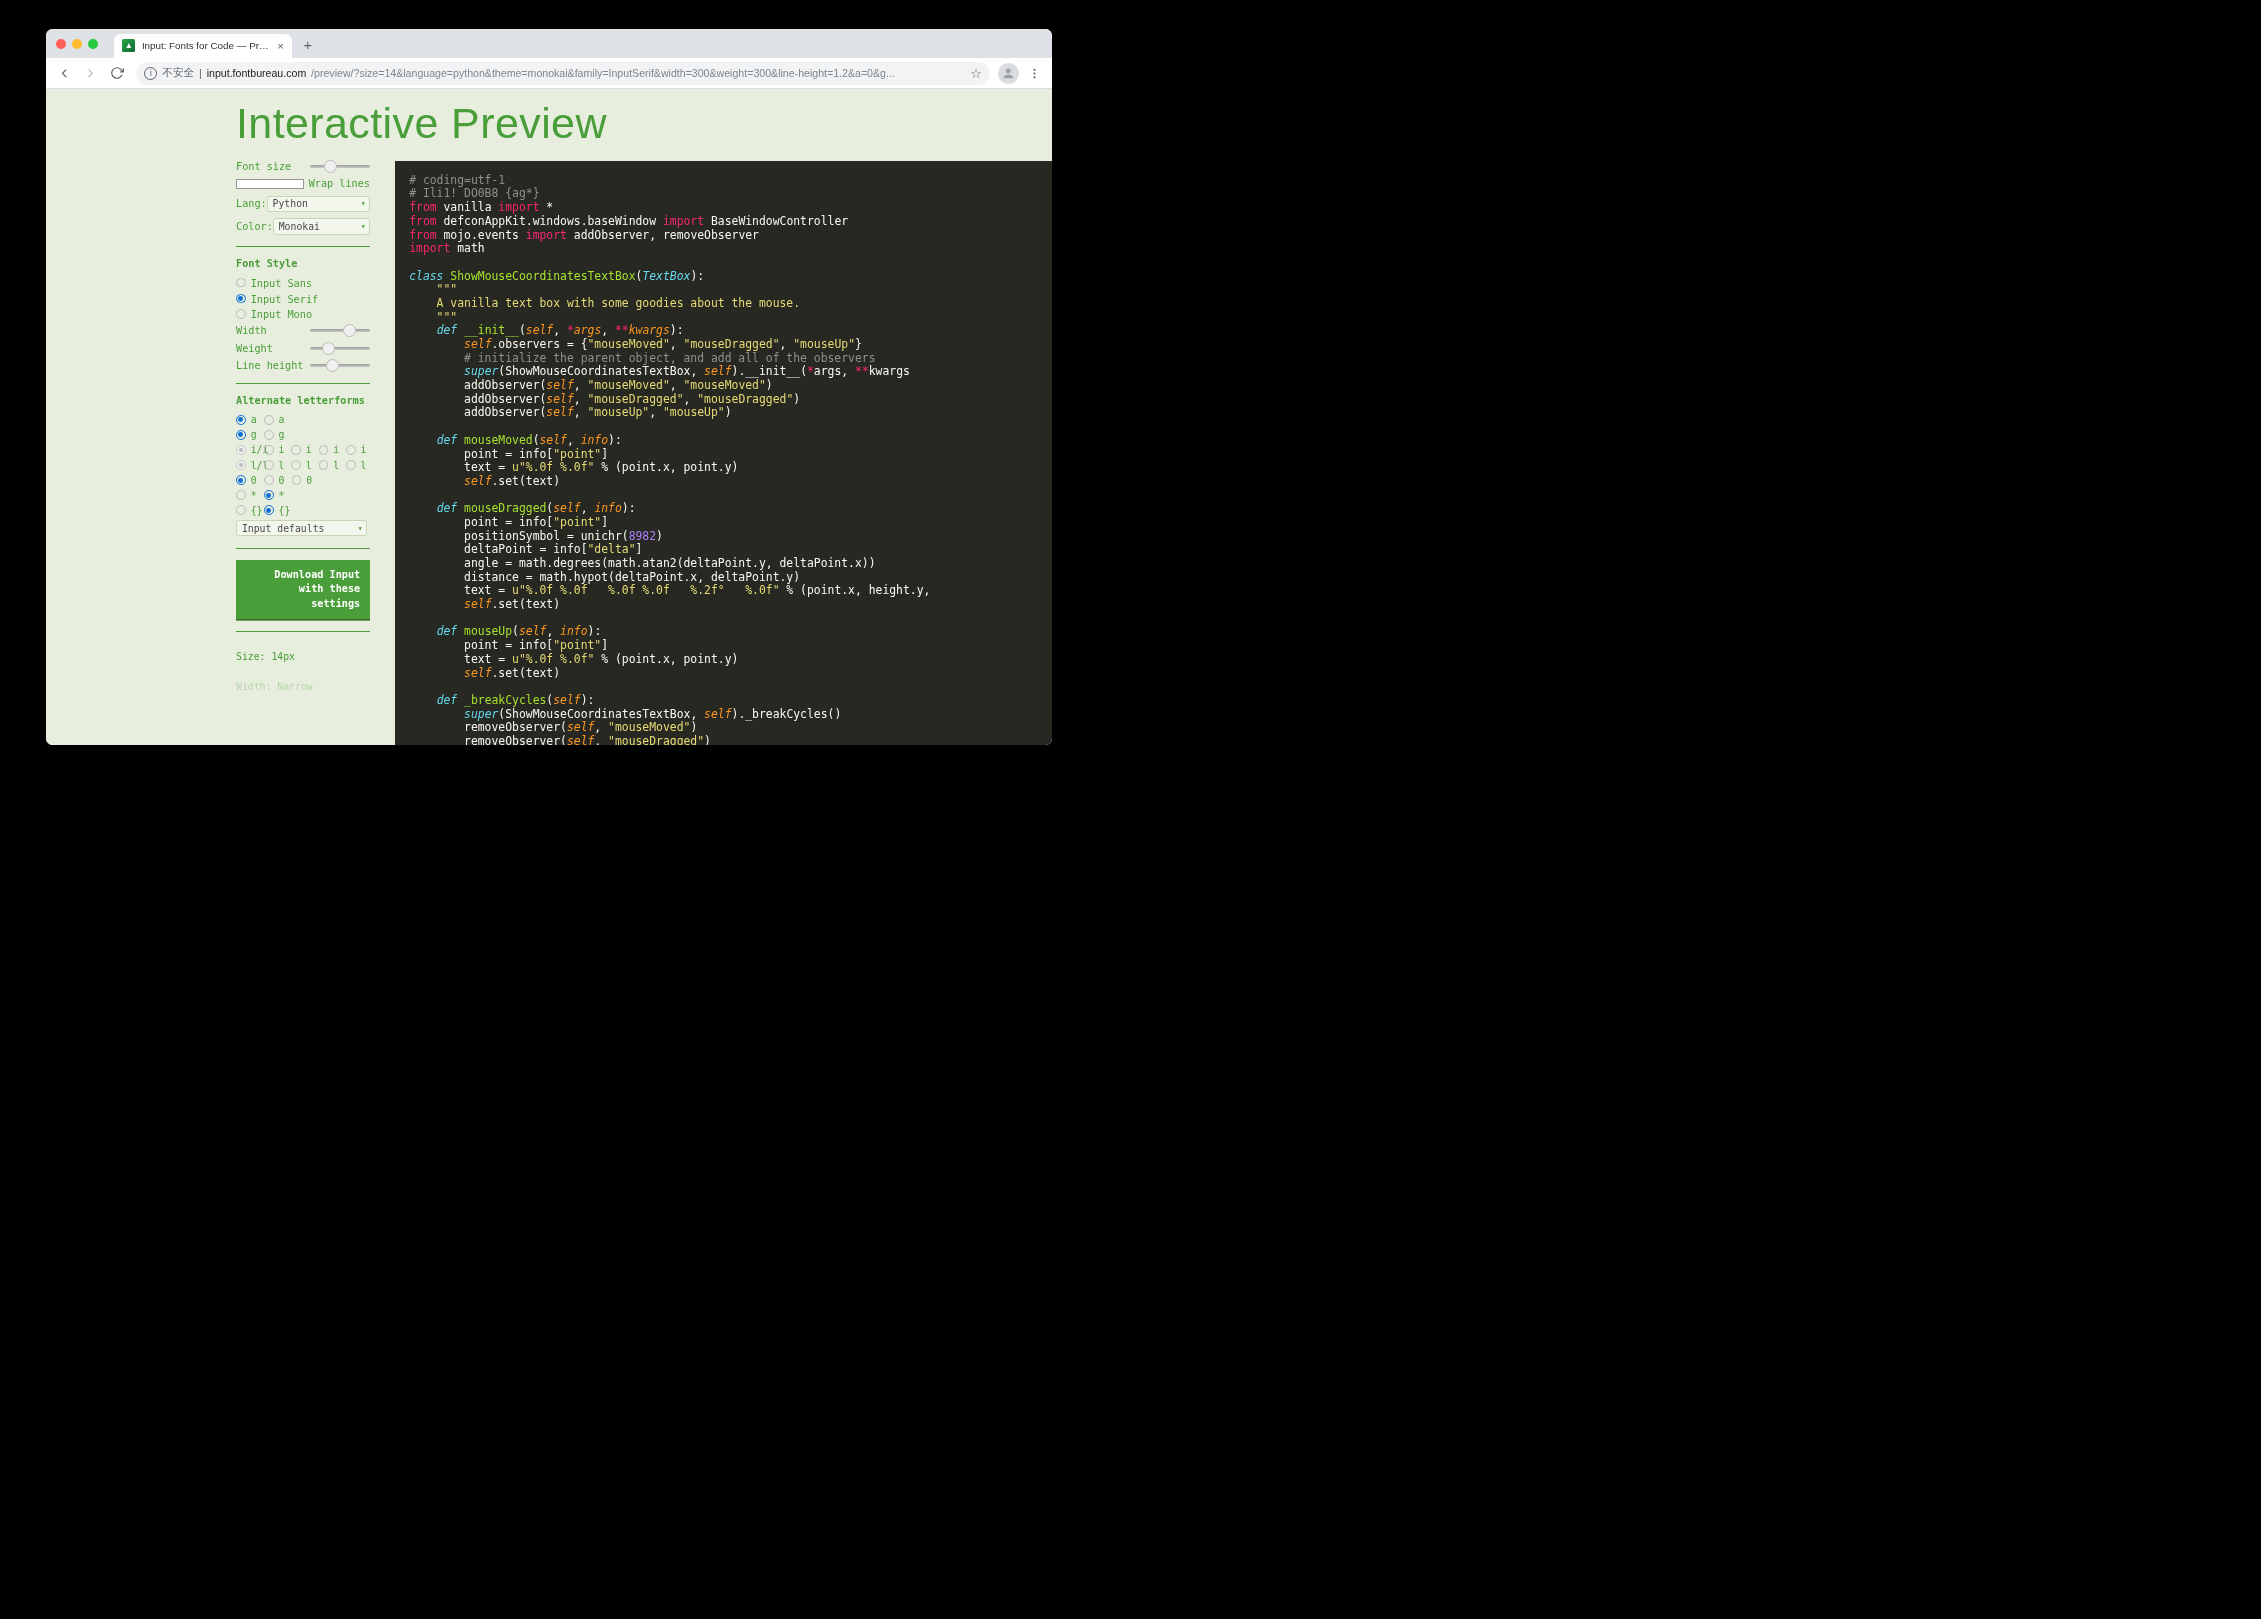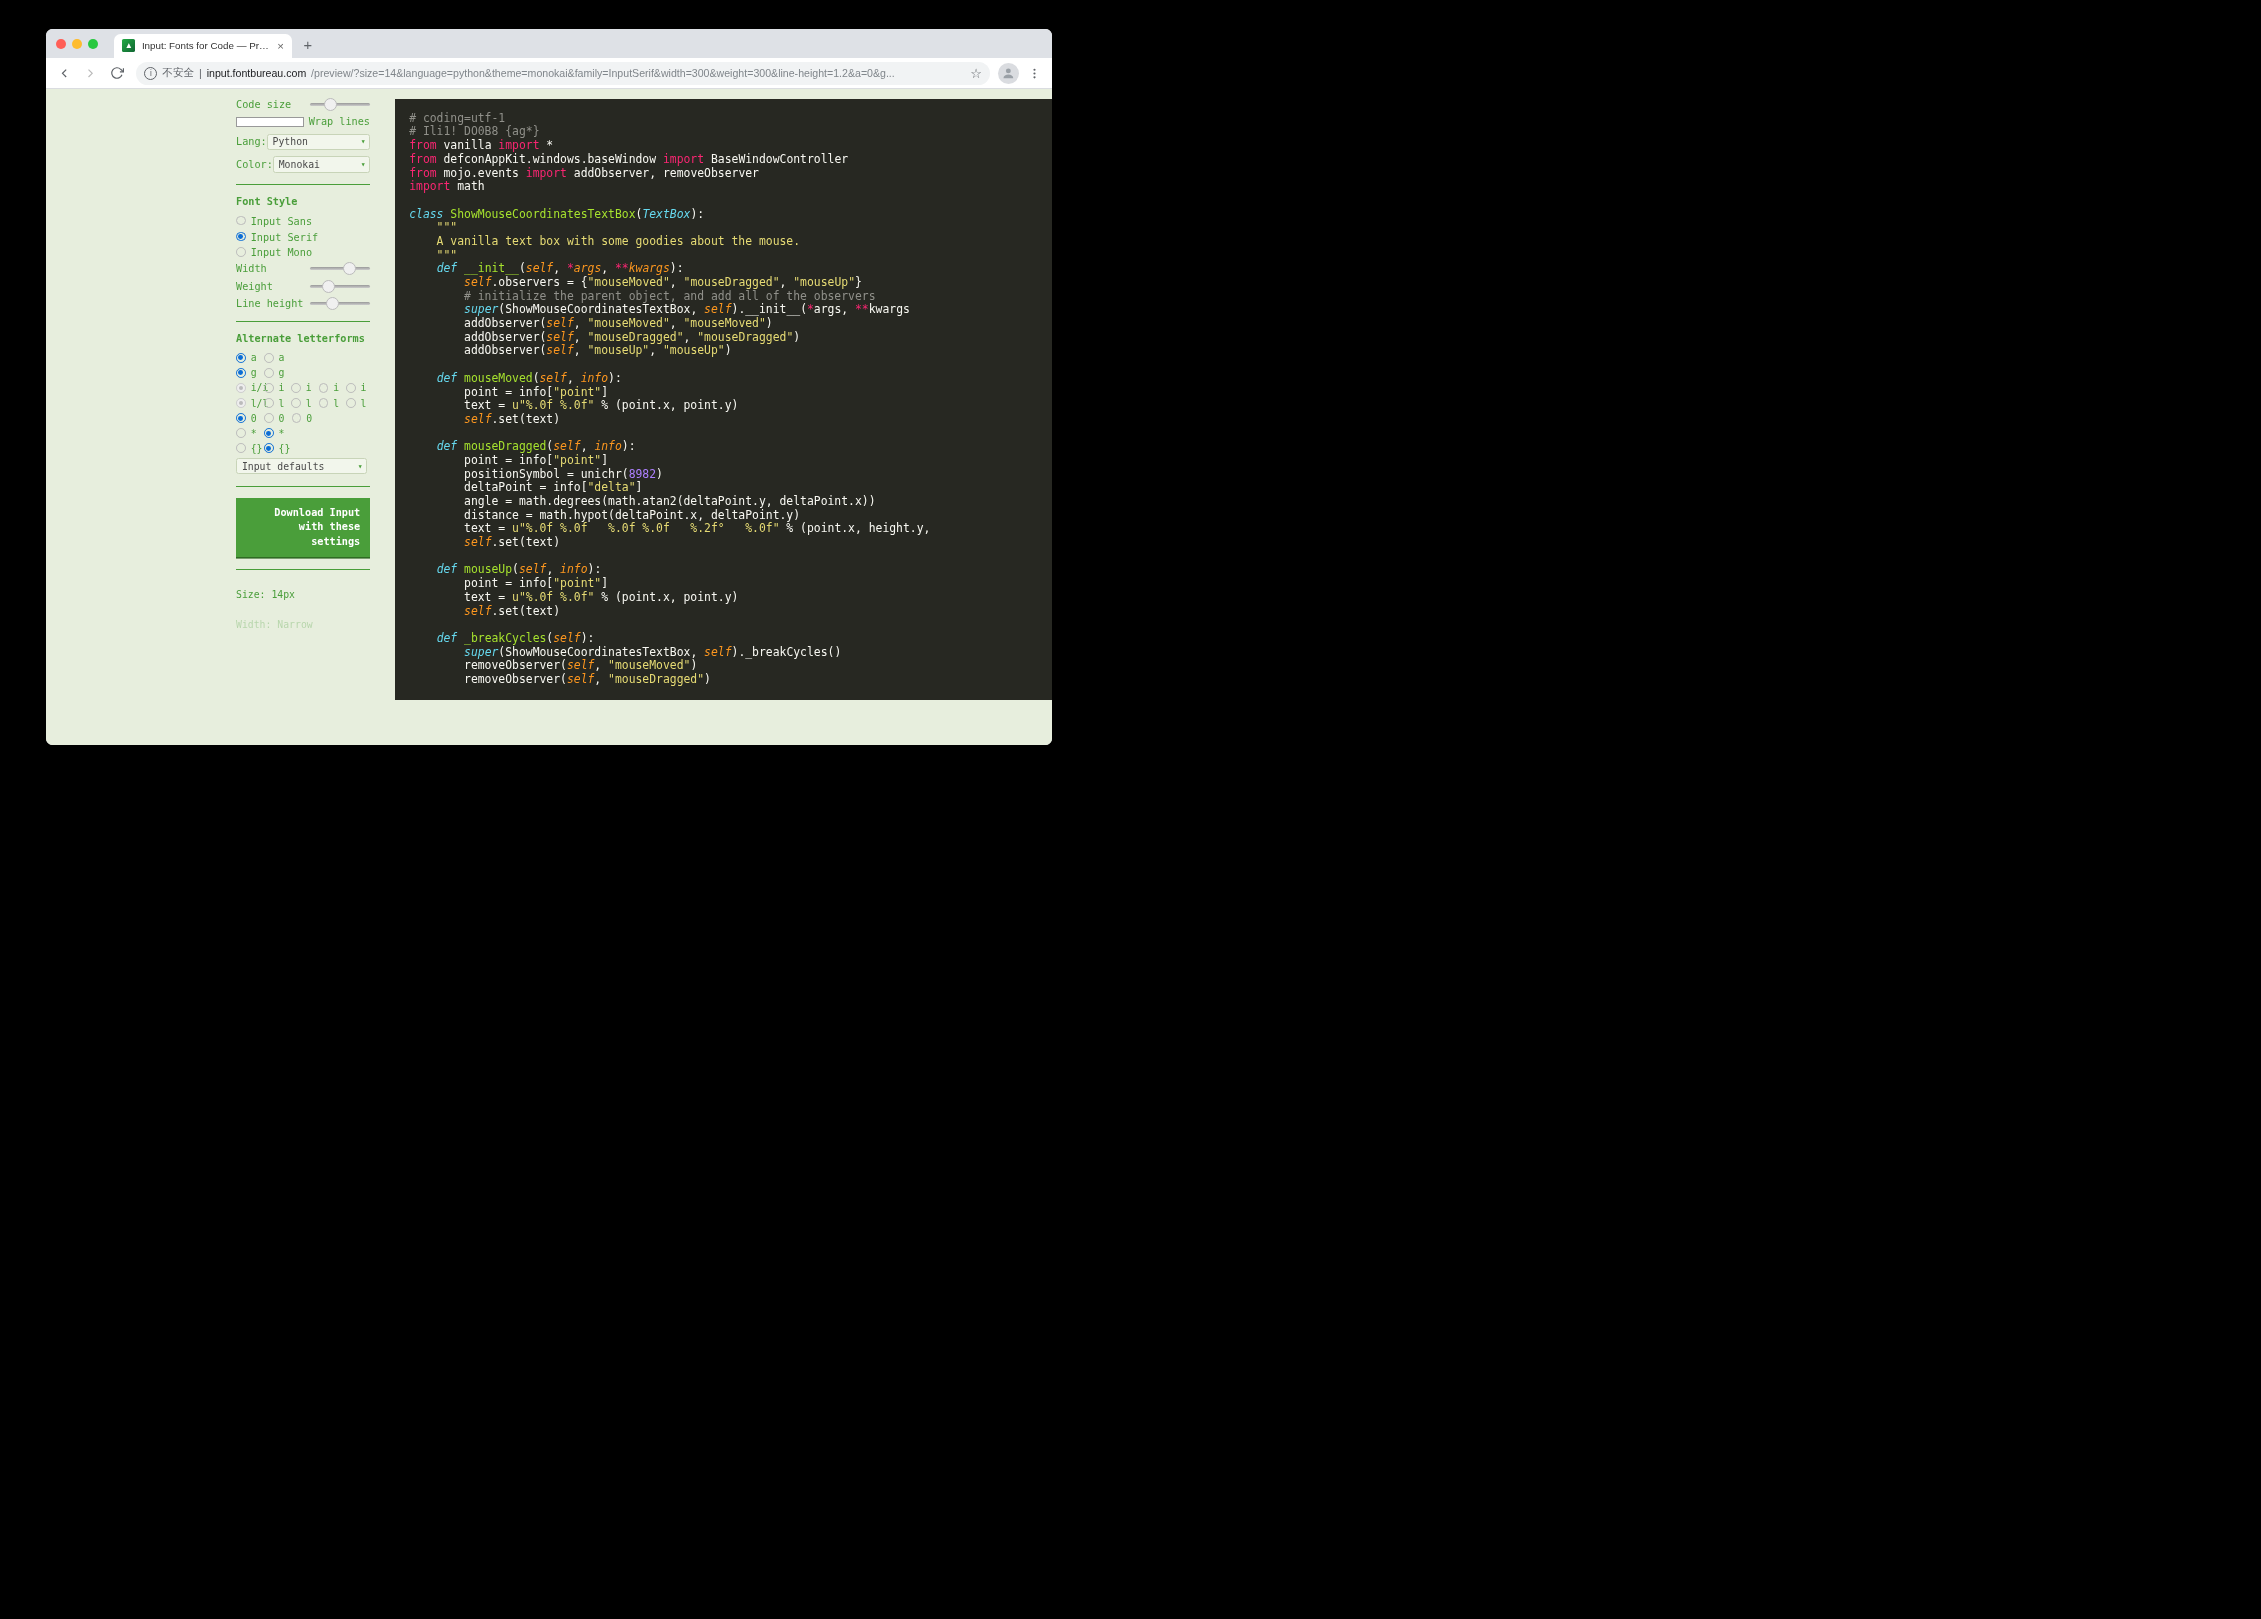--- a/index.html
+++ b/index.html
@@ -251,26 +251,27 @@
       <svg width="13" height="13" viewBox="0 0 24 24" fill="#5f6368">
           <circle cx="12" cy="5" r="2"></circle>
           <circle cx="12" cy="12" r="2"></circle>
           <circle cx="12" cy="19" r="2"></circle>
         </svg>
     </div>
   </div>
 
   <div class="viewport">
     <div class="page">
+      <h1 class="page-title">Interactive Preview</h1>
 
       <div class="content">
         <div class="sidebar">
 
           <div class="side-row">
-            <span>Code size</span>
+            <span>Font size</span>
             <input type="range" class="slider" min="0" max="100" value="30" style="">
           </div>
           <div class="side-row">
             <span class="checkbox"></span>
             <span>Wrap lines</span>
           </div>
           <div class="side-row">
             <span>Lang:</span>
             <span class="select">Python</span>
           </div>

